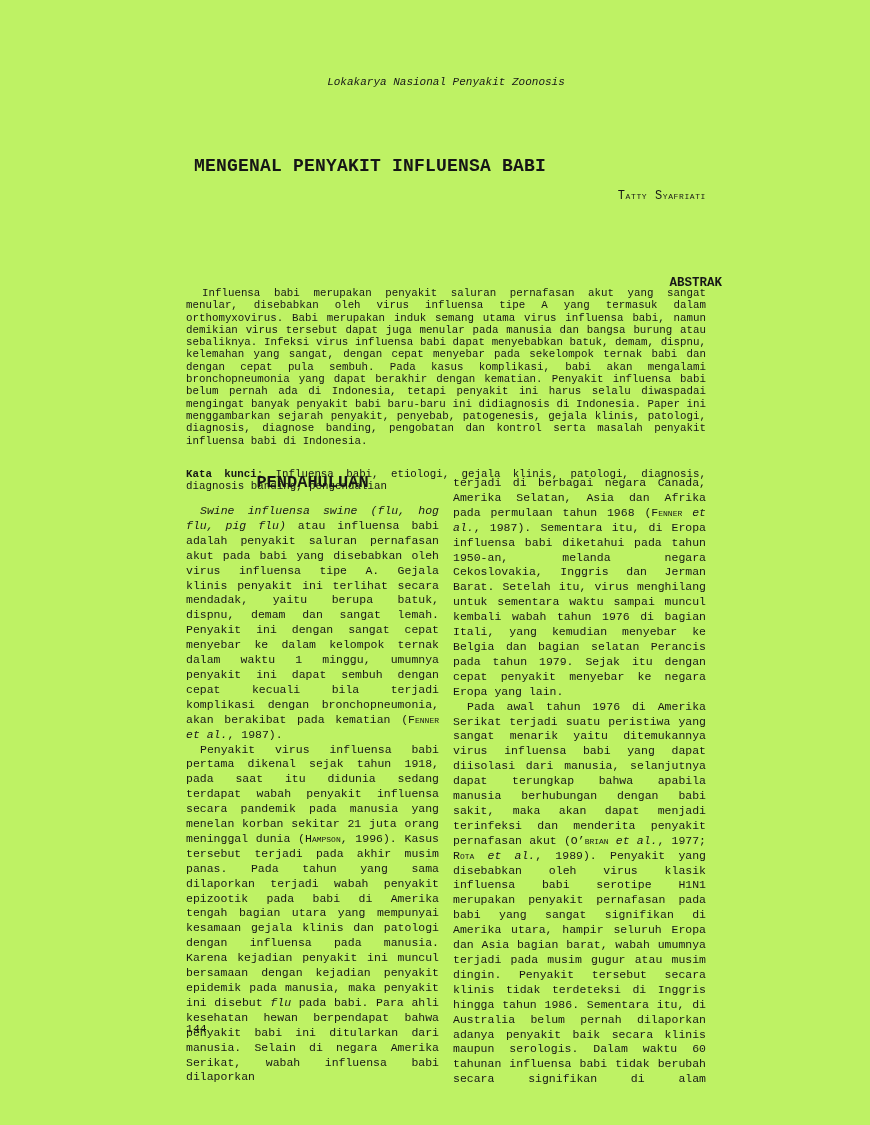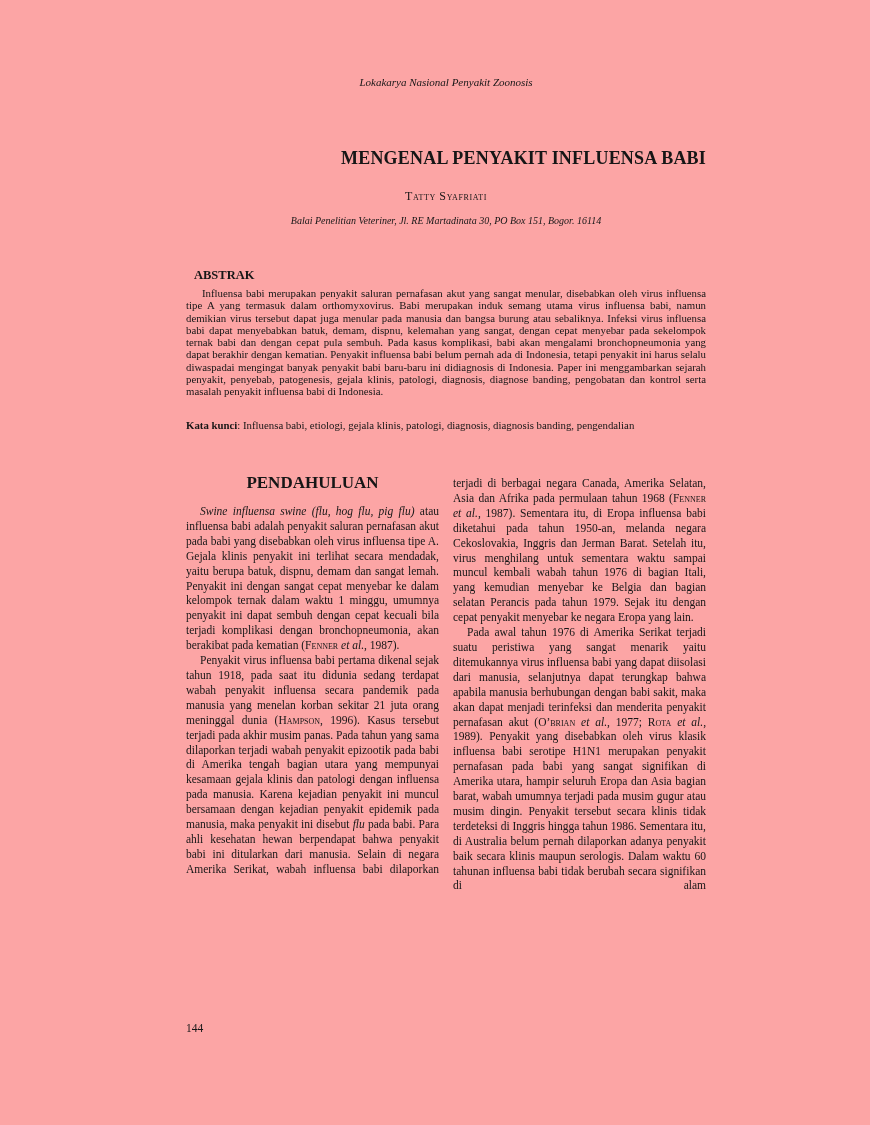--- a/index.html
+++ b/index.html
@@ -14,45 +14,45 @@
   }
   .abs { position: absolute; left: 186px; width: 520px; }
   .running-head {
     top: 76px;
     font-style: italic;
     font-size: 11px;
     text-align: center;
   }
   .title {
     top: 148px;
-    margin: 0;
+    margin: 8px;
     font-size: 18px;
     font-weight: bold;
-    text-align: right;
+    text-align: left;
     letter-spacing: 0.2px;
   }
   .author {
     top: 189px;
     font-variant: small-caps;
     font-size: 12px;
     letter-spacing: 0.6px;
-    text-align: center;
+    text-align: right;
   }
   .affiliation {
     top: 215px;
     font-style: italic;
     font-size: 10px;
     text-align: center;
   }
   .abstract-heading {
     top: 260px;
-    margin: 8px;
+    margin: 16px;
     font-size: 12.5px;
     font-weight: bold;
-    text-align: left;
+    text-align: right;
   }
   .abstract {
     top: 287px;
     font-size: 10.8px;
     line-height: 12.3px;
     text-align: justify;
   }
   .abstract .para.indent { text-indent: 16px; }
   .abstract .para.gap { margin-top: 21px; }
   p.para { margin: 0; padding: 0; }
@@ -82,25 +82,24 @@
   .page-number {
     position: absolute;
     left: 186px;
     top: 1022px;
     font-size: 11.5px;
   }
 </style>
 </head>
 <body>
 
-<div class="page" style="background: #fca5a5; color: rgb(22, 22, 22);">
+<div class="page" style="background: #bef264; color: rgb(22, 22, 22); font-family: Liberation Mono, monospace;">
   <div class="abs running-head">Lokakarya Nasional Penyakit Zoonosis</div>
   <h1 class="abs title">MENGENAL PENYAKIT INFLUENSA BABI</h1>
   <div class="abs author">Tatty Syafriati</div>
-  <div class="abs affiliation">Balai Penelitian Veteriner, Jl. RE Martadinata 30, PO Box 151, Bogor. 16114</div>
   <h2 class="abs abstract-heading">ABSTRAK</h2>
   <div class="abs abstract">
       <p class="para indent"><span>Influensa babi  merupakan penyakit saluran pernafasan akut yang sangat menular, disebabkan oleh virus influensa  tipe A yang termasuk dalam  orthomyxovirus. Babi merupakan induk semang utama virus influensa babi, namun demikian virus tersebut dapat juga menular pada manusia dan bangsa burung atau sebaliknya. Infeksi virus influensa babi dapat menyebabkan batuk, demam, dispnu, kelemahan yang sangat, dengan cepat menyebar pada sekelompok ternak babi dan dengan cepat pula sembuh. Pada kasus komplikasi, babi akan mengalami bronchopneumonia yang dapat berakhir dengan kematian. Penyakit influensa babi belum pernah ada di Indonesia, tetapi penyakit ini harus selalu diwaspadai mengingat banyak penyakit babi baru-baru ini didiagnosis di Indonesia. Paper ini menggambarkan sejarah penyakit, penyebab, patogenesis, gejala klinis, patologi, diagnosis, diagnose banding, pengobatan dan  kontrol serta masalah penyakit  influensa babi  di Indonesia.</span></p>
       <p class="para gap"><span class="r-b">Kata kunci</span><span>: Influensa babi, etiologi, gejala klinis, patologi, diagnosis, diagnosis banding, pengendalian</span></p>
     </div>
   <div class="abs columns">
     <div class="col">
       <h3 class="col-heading">PENDAHULUAN</h3>
       <div>
           <p class="para indent"><span class="r-i">Swine influensa swine (flu, hog flu, pig flu)</span><span> atau influensa babi adalah penyakit saluran pernafasan akut pada babi yang disebabkan oleh virus influensa tipe A. Gejala klinis penyakit ini terlihat secara mendadak, yaitu berupa batuk, dispnu, demam dan sangat lemah. Penyakit ini dengan sangat cepat menyebar ke dalam kelompok ternak dalam waktu 1 minggu, umumnya penyakit ini dapat sembuh dengan cepat kecuali bila terjadi komplikasi dengan bronchopneumonia, akan berakibat pada kematian (</span><span class="r-sc">Fenner</span><span class="r-i"> et al.</span><span>, 1987).</span></p>

